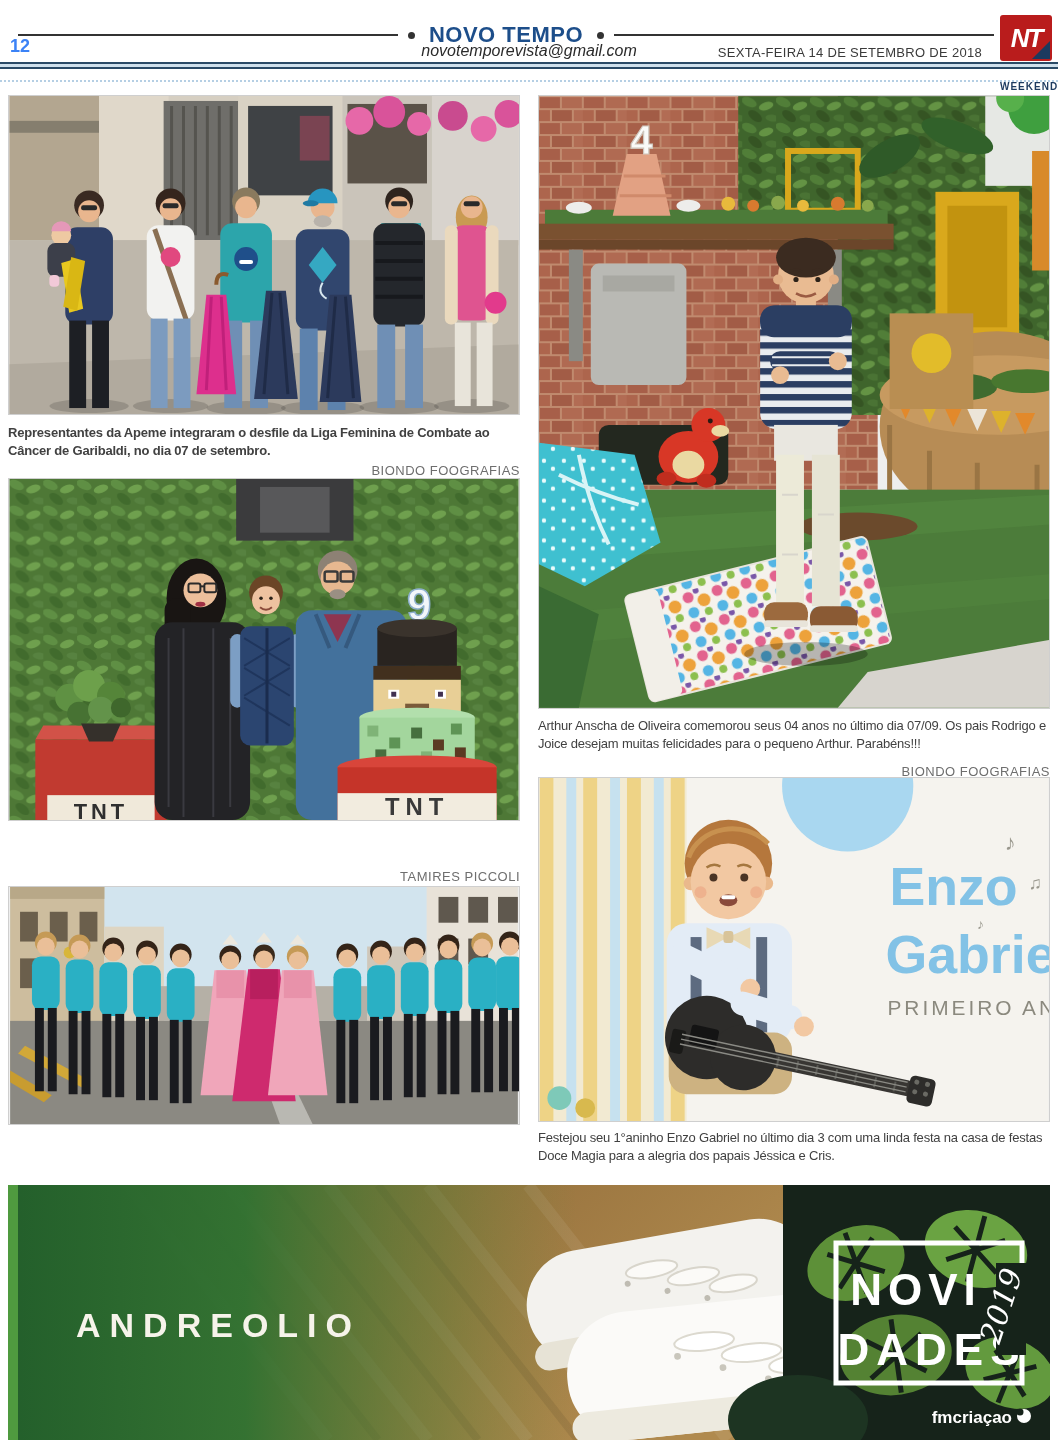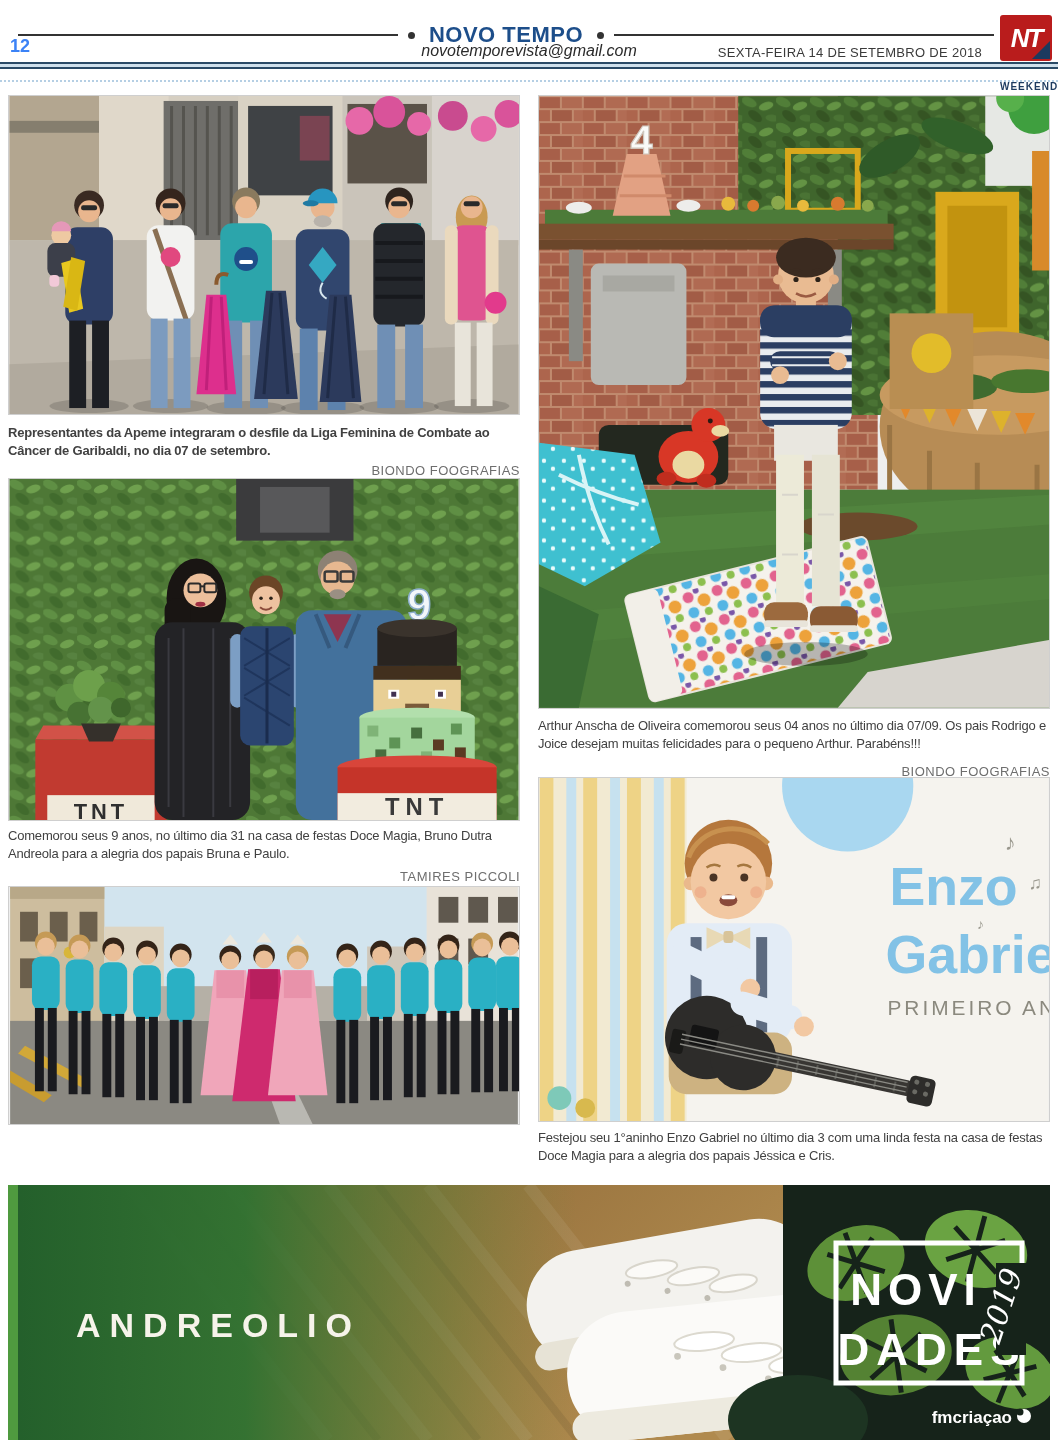--- a/index.html
+++ b/index.html
@@ -267,21 +267,20 @@
           <rect x="368" y="272" width="11" height="11" fill="#466f3e"></rect>
         <rect x="414" y="274" width="11" height="11" fill="#7fb377"></rect>
           <rect x="448" y="270" width="11" height="11" fill="#5b3a22"></rect>
         <ellipse cx="410" cy="290" rx="80" ry="12" fill="#d8453a"></ellipse>
         <rect x="330" y="290" width="160" height="53" fill="#c53429"></rect>
         <rect x="330" y="316" width="160" height="27" fill="#f2ecdf"></rect>
         <text x="410" y="338" font-size="24" font-weight="bold" fill="#3a3a3a" text-anchor="middle" letter-spacing="6">TNT</text>
       </g>
     </svg>
   </figure>
-  <p class="caption" id="cap2">Comemorou seus 9 anos, no último dia 31 na casa de festas Doce Magia, Bruno Dutra Andreola para a alegria dos papais Bruna e Paulo.</p>
   <div class="credit" id="cr2">TAMIRES PICCOLI</div>
 
   <figure class="photo" id="ph3">
     <svg viewBox="0 0 512 239" xmlns="http://www.w3.org/2000/svg">
       <rect width="512" height="110" fill="#d2e4ee"></rect>
       <circle cx="60" cy="18" r="32" fill="#f5efdf" opacity="0.8"></circle>
       <g>
         <rect width="95" height="185" fill="#cdbd9e"></rect>
           <rect width="95" height="12" fill="#b8a888"></rect>
         <rect x="10" y="25" width="18" height="30" fill="#6b5f4c"></rect>

